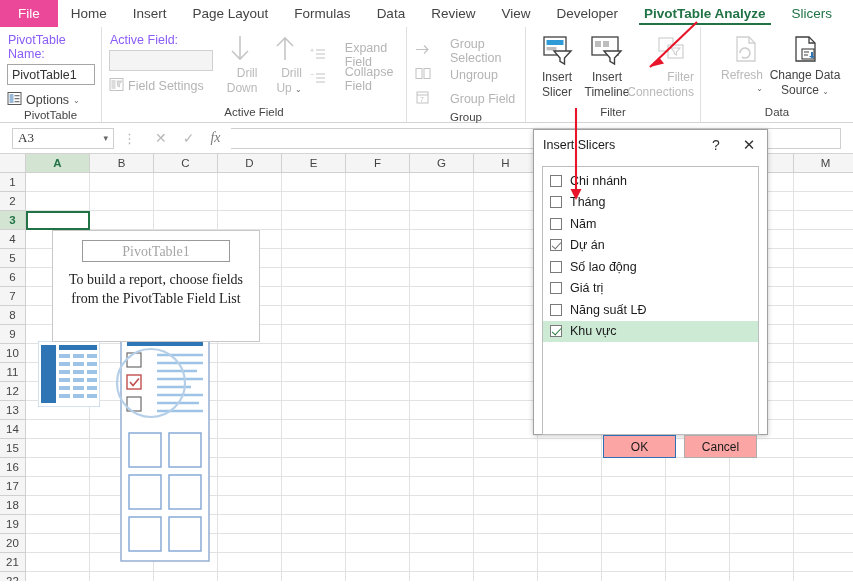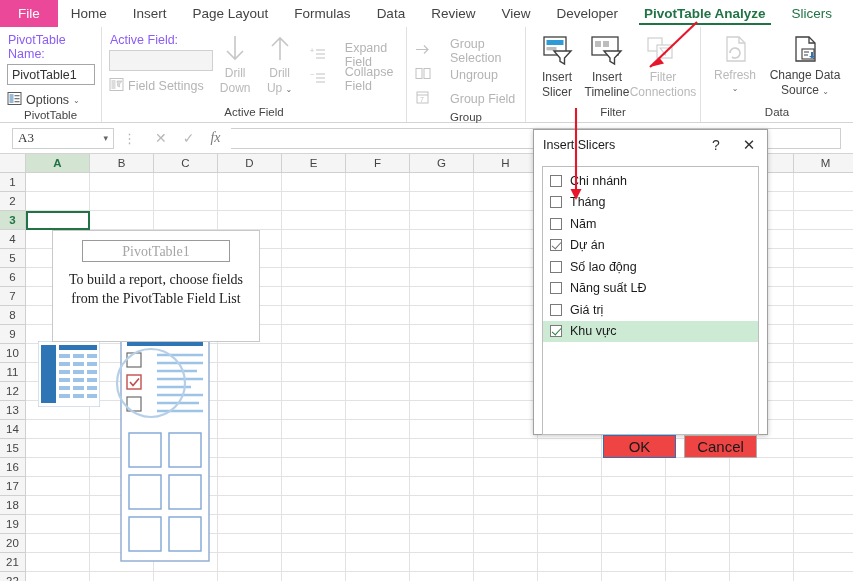--- a/index.html
+++ b/index.html
@@ -96,21 +96,21 @@
   .minibtn.disabled { color: #b4b4b4; cursor: default; }
   .caret { font-size: 8px; color: #666; }
 
   .bigbtn {
     display: flex; flex-direction: column; align-items: center;
     width: 56px;
     font-size: 12px; line-height: 13px;
     color: #444; text-align: center;
     padding-top: 2px; cursor: pointer;
   }
-  .bigbtn.disabled { color: #b9b9b9; cursor: default; }
+  .bigbtn.disabled { color: #b9b9b9; cursor: default; align-items: flex-end; }
   .bigbtn .lbl { margin-top: 2px; }
   .bigbtn svg { display: block; }
 
   .listbtn {
     display: flex; align-items: center; gap: 19px;
     font-size: 12.5px; color: #b4b4b4;
     height: 24px; padding-left: 2px;
   }
 
   
@@ -271,23 +271,23 @@
   }
   .cb.checked.green::after { border-color: #2c7a3f; }
   .dlg-foot {
     height: 42px;
     display: flex; align-items: center; justify-content: flex-end;
     gap: 8px;
     padding: 0 10px 6px 0;
   }
   .dbtn {
     width: 73px; height: 23px;
-    font-size: 15px;
+    font-size: 12px;
     color: #1a1a1a;
-    background: #ef4444;
+    background: #fca5a5;
     border: 1px solid #adadad;
     display: flex; align-items: center; justify-content: center;
     cursor: pointer;
   }
   .dbtn.default { border: 1.5px solid #2f6fb5; }
 
   
   .anno { position: absolute; pointer-events: none; }
 </style>
 </head>
@@ -990,25 +990,25 @@
           <div class="li">
             <span class="cb checked"></span>
             <span>Dự án</span>
           </div>
           <div class="li">
             <span class="cb"></span>
             <span>Số lao động</span>
           </div>
           <div class="li">
             <span class="cb"></span>
-            <span>Năng suất LĐ</span>
+            <span>Giá trị</span>
           </div>
           <div class="li">
             <span class="cb"></span>
-            <span>Giá trị</span>
+            <span>Năng suất LĐ</span>
           </div>
           <div class="li hl">
             <span class="cb checked green"></span>
             <span>Khu vực</span>
           </div>
         </div>
     </div>
     <div class="dlg-foot">
       <div class="dbtn default">OK</div>
       <div class="dbtn">Cancel</div>

